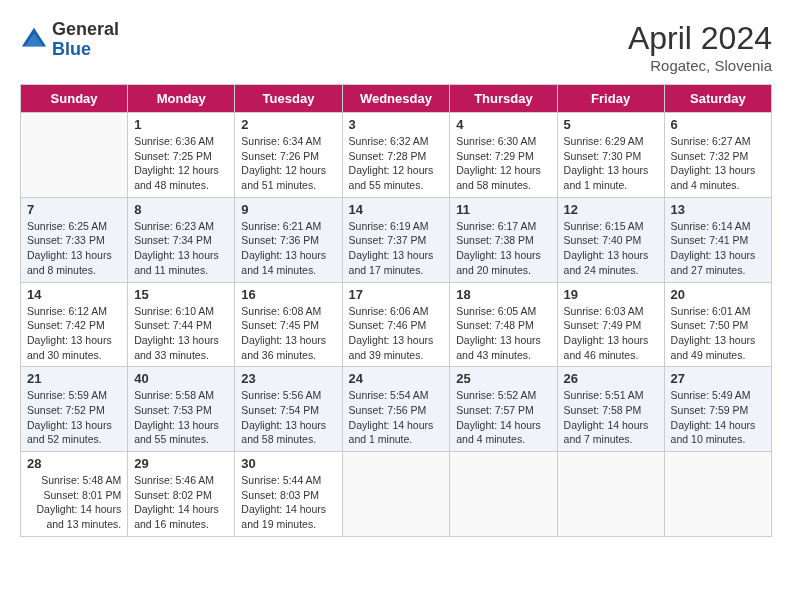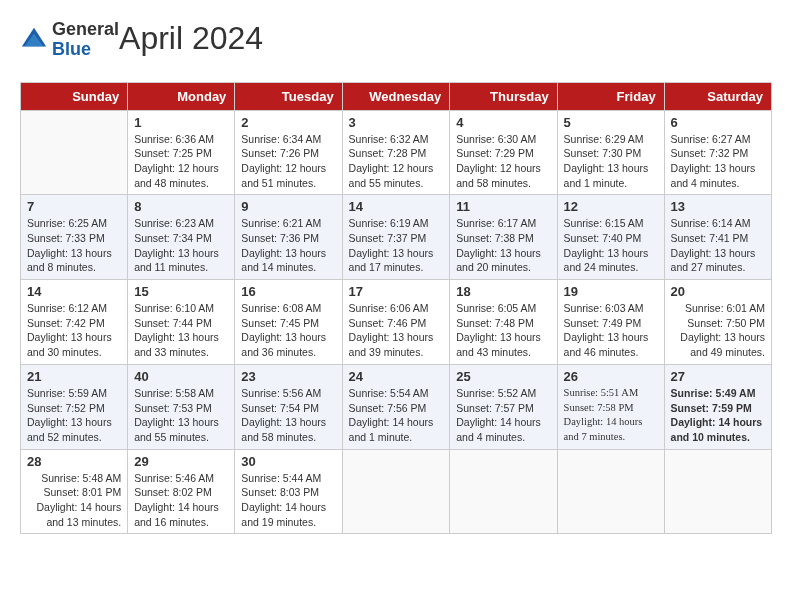--- a/index.html
+++ b/index.html
@@ -5,22 +5,23 @@
     * { box-sizing: border-box; margin: 0; padding: 0; }
     body {
       font-family: Arial, sans-serif;
       background: #fff;
       width: 792px;
       min-height: 612px;
       padding: 20px;
     }
     .header {
       display: flex;
+      justify-content: space-between;
       align-items: flex-start;
-      margin-bottom: 22px;
+      margin-bottom: 10px;
     }
     .logo {
       display: flex;
       align-items: center;
       gap: 4px;
     }
     .logo-text {
       font-size: 18px;
       font-weight: bold;
       line-height: 1.1;
@@ -42,23 +43,23 @@
     .location {
       font-size: 15px;
       color: #555;
     }
     .calendar {
       width: 100%;
       border-collapse: collapse;
       border: 1px solid #ccc;
     }
     .calendar th {
-      background-color: #b91c1c;
+      background-color: #be185d;
       color: #fff;
-      text-align: right;
+      text-align: center;
       padding: 6px 8px;
       font-size: 13px;
       font-weight: bold;
       border: 1px solid #ccc;
     }
     .calendar td {
       vertical-align: top;
       padding: 4px 6px;
       border: 1px solid #ccc;
       font-size: 11px;
@@ -94,20 +95,21 @@
       <polygon points="15,2 28,22 2,22" fill="#1a5fa8"></polygon>
       <polygon points="15,8 25,22 5,22" fill="#4a9de0" opacity="0.5"></polygon>
     </svg>
     <div class="logo-text">
       <span class="logo-general">General</span><br>
       <span class="logo-blue">Blue</span>
     </div>
   </div>
   <div class="title-block">
     <div class="month-title">April 2024</div>
+    <div class="location">Rogatec, Slovenia</div>
   </div>
 </div>
 
 <table class="calendar">
   <thead>
     <tr>
     <th>Sunday</th>
         <th>Monday</th>
         <th>Tuesday</th>
         <th>Wednesday</th>
@@ -251,21 +253,21 @@
         </td>
         <td>
           <span class="day-num">19</span>
           <div class="day-info" style="white-space: pre-line;">Sunrise: 6:03 AM
 Sunset: 7:49 PM
 Daylight: 13 hours
 and 46 minutes.</div>
         </td>
         <td>
           <span class="day-num">20</span>
-          <div class="day-info" style="white-space: pre-line; text-align: right;">Sunrise: 6:01 AM
+          <div class="day-info" style="white-space: pre-line;">Sunrise: 6:01 AM
 Sunset: 7:50 PM
 Daylight: 13 hours
 and 49 minutes.</div>
         </td>
       </tr>
       <tr class="row-alt">
         <td>
           <span class="day-num">21</span>
           <div class="day-info" style="white-space: pre-line;">Sunrise: 5:59 AM
 Sunset: 7:52 PM
@@ -295,28 +297,28 @@
         </td>
         <td>
           <span class="day-num">25</span>
           <div class="day-info" style="white-space: pre-line;">Sunrise: 5:52 AM
 Sunset: 7:57 PM
 Daylight: 14 hours
 and 4 minutes.</div>
         </td>
         <td>
           <span class="day-num">26</span>
-          <div class="day-info" style="white-space: pre-line; font-family: Liberation Serif, serif;">Sunrise: 5:51 AM
+          <div class="day-info" style="white-space: pre-line;">Sunrise: 5:51 AM
 Sunset: 7:58 PM
 Daylight: 14 hours
 and 7 minutes.</div>
         </td>
         <td>
           <span class="day-num">27</span>
-          <div class="day-info" style="white-space: pre-line; font-weight: bold;">Sunrise: 5:49 AM
+          <div class="day-info" style="white-space: pre-line;">Sunrise: 5:49 AM
 Sunset: 7:59 PM
 Daylight: 14 hours
 and 10 minutes.</div>
         </td>
       </tr>
       <tr>
         <td>
           <span class="day-num">28</span>
           <div class="day-info" style="white-space: pre-line; text-align: right;">Sunrise: 5:48 AM
 Sunset: 8:01 PM

